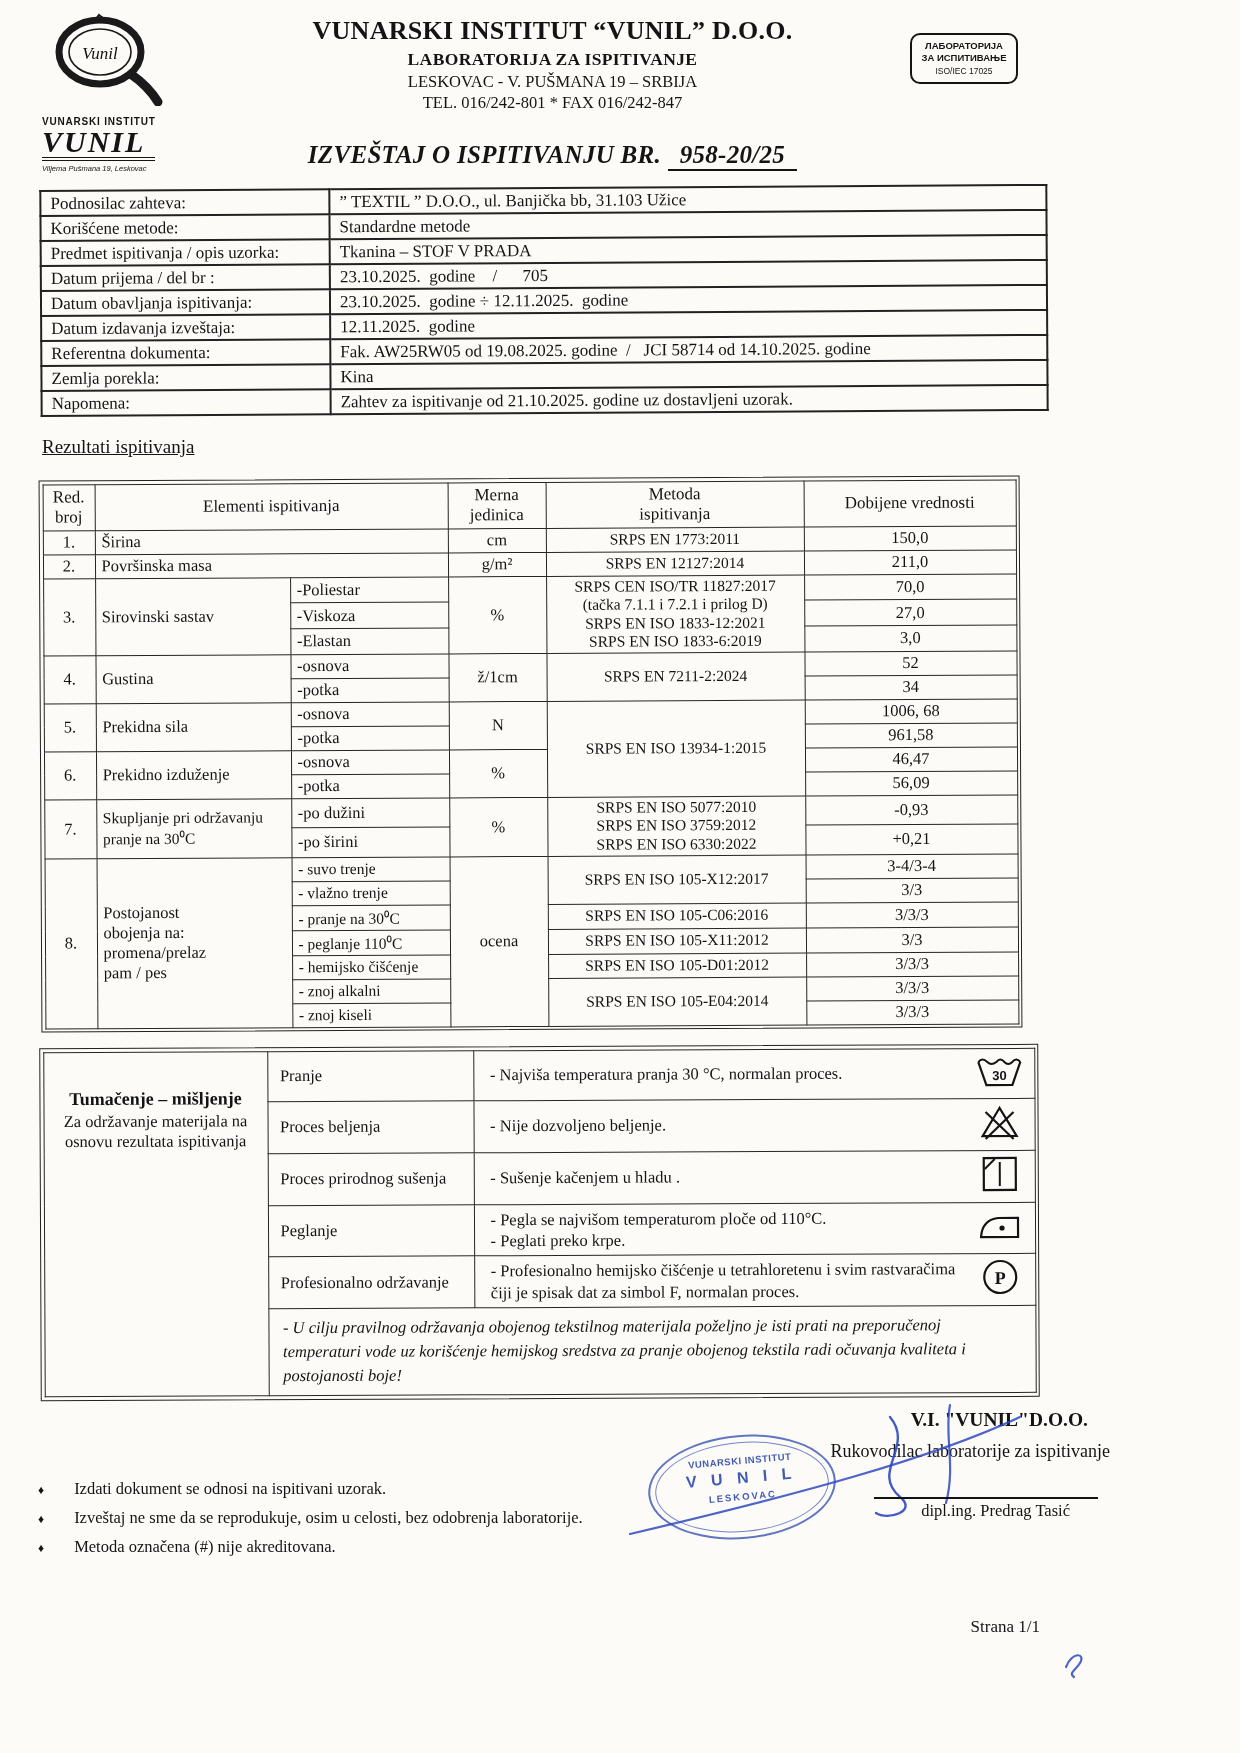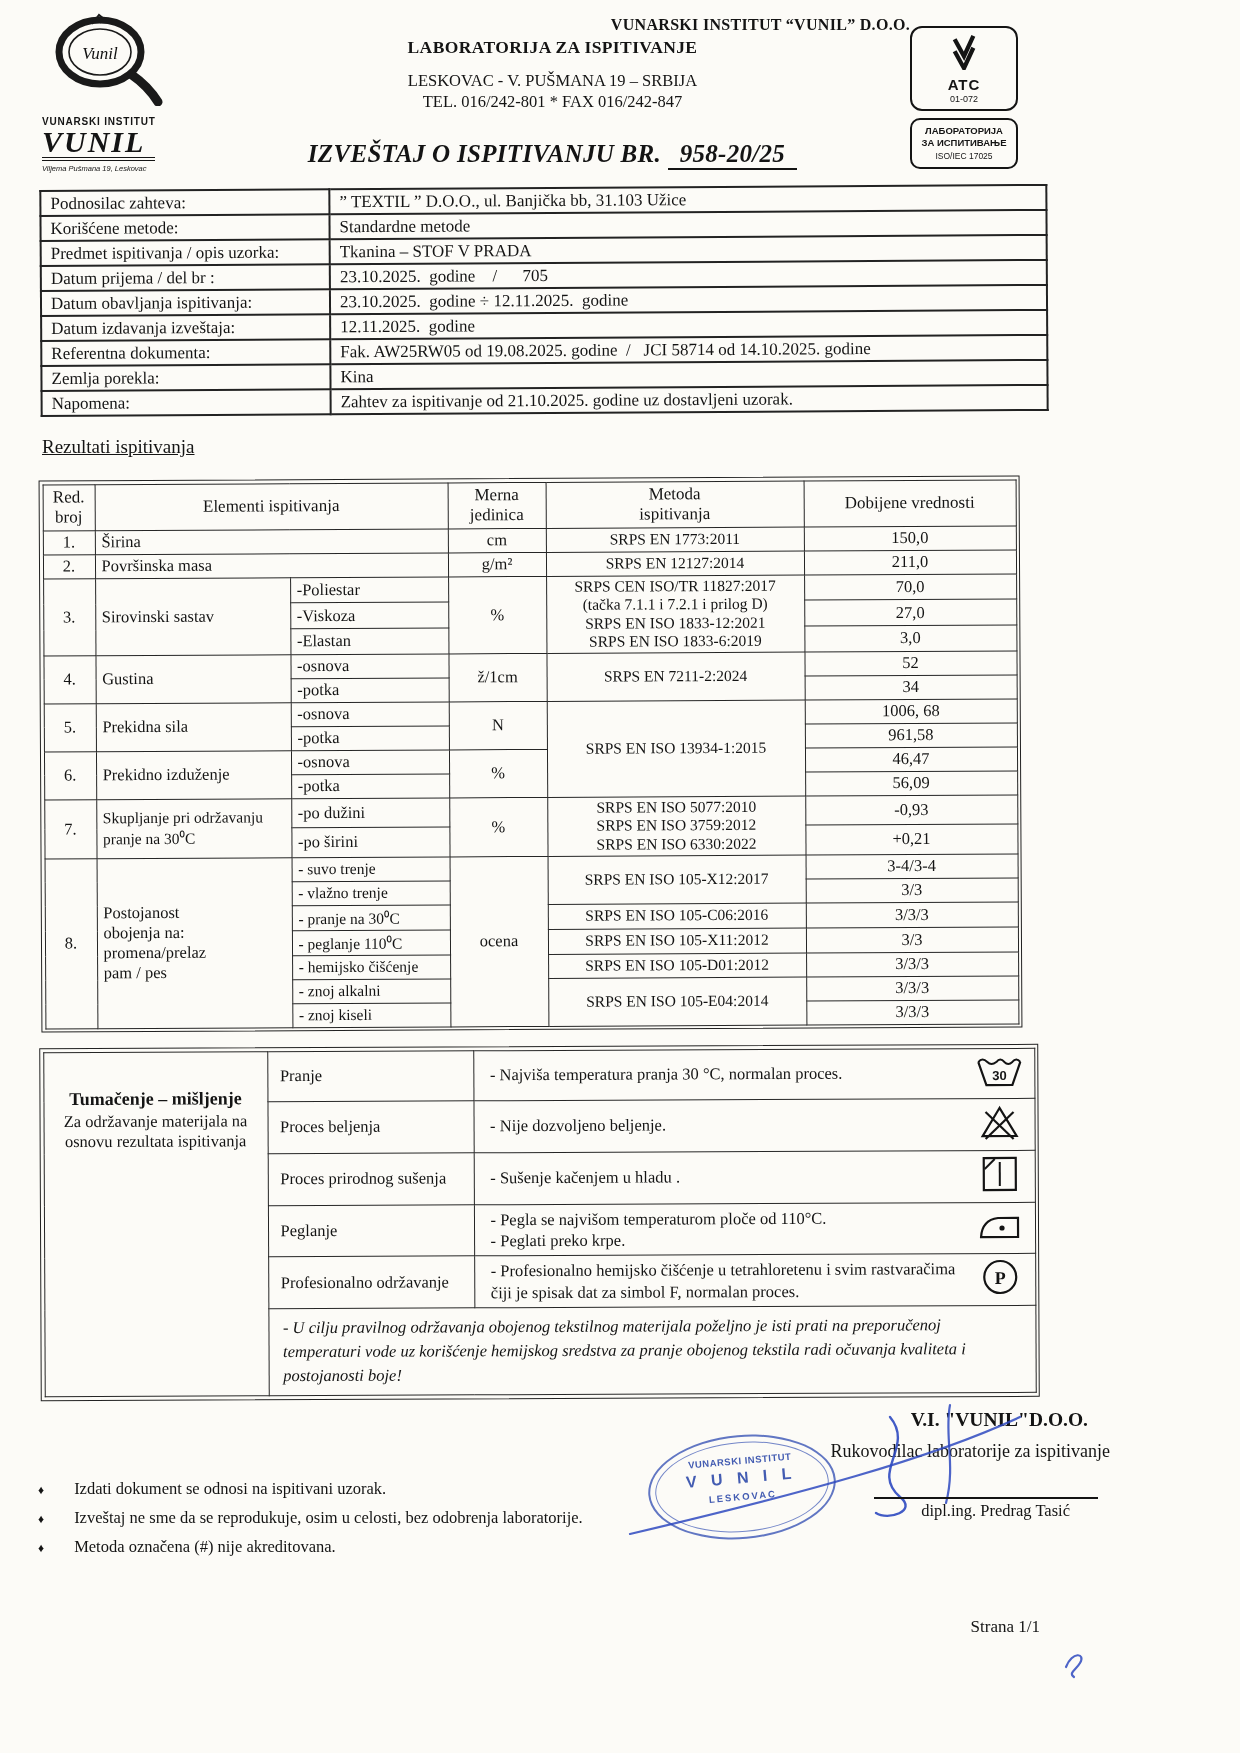--- a/index.html
+++ b/index.html
@@ -6,23 +6,23 @@
 body{background:#9a9a9a;font-family:"Liberation Serif",serif;}
 .page{width:1240px;height:1753px;margin:0 auto;background:#fcfbf7;color:#141414;position:relative;overflow:hidden;}
 .pre{white-space:pre-line;}
 .prewrap{white-space:pre-wrap;}
 
 
 .header{display:flex;align-items:flex-start;padding-top:8px;}
 .logo-col{width:195px;flex:none;padding-left:42px;padding-top:4px;}
 .center-col{flex:1;text-align:center;padding-top:8px;}
 .badge-col{width:330px;flex:none;padding-top:18px;}
-.inst{font-size:16px;font-weight:bold;letter-spacing:.3px;text-align:right;}
+.inst{font-size:26px;font-weight:bold;letter-spacing:.3px;}
 .lab{font-size:17.5px;font-weight:bold;margin-top:3px;letter-spacing:.4px;}
-.addr{font-size:16.5px;margin-top:13px;}
+.addr{font-size:16.5px;margin-top:2px;}
 .phone{font-size:16.5px;margin-top:1px;}
 .title-line{margin-top:28px;font-size:25px;font-weight:bold;font-style:italic;letter-spacing:.3px;}
 .report-num{border-bottom:2.5px solid #141414;padding:0 12px 1px;}
 .logo-line1{font-family:"Liberation Sans",sans-serif;font-size:10px;font-weight:bold;letter-spacing:.8px;margin-top:6px;}
 .logo-line2{font-size:30px;font-weight:bold;font-style:italic;letter-spacing:2px;line-height:1;border-bottom:4px double #141414;width:fit-content;padding-right:10px;}
 .logo-line3{font-family:"Liberation Sans",sans-serif;font-size:7.5px;margin-top:3px;font-style:italic;}
 .atc-box{width:108px;border:2.2px solid #141414;border-radius:12px;text-align:center;padding:6px 2px 5px;font-family:"Liberation Sans",sans-serif;}
 .atc-name{font-size:15px;font-weight:bold;margin-top:2px;letter-spacing:1px;}
 .atc-num{font-size:9px;margin-top:1px;}
 .atc-box2{width:108px;border:2.2px solid #141414;border-radius:10px;margin-top:7px;text-align:center;font-family:"Liberation Sans",sans-serif;font-size:9.5px;font-weight:bold;padding:5px 2px;line-height:1.3;}
@@ -105,28 +105,20 @@
       <div class="addr">LESKOVAC - V. PUŠMANA 19 – SRBIJA</div>
       <div class="phone">TEL. 016/242-801 * FAX 016/242-847</div>
       <div class="title-line">
         <span>IZVEŠTAJ O ISPITIVANJU BR.</span>
         <span class="report-num">958-20/25</span>
       </div>
     </div>
 
     <div class="badge-col">
       <div>
-        <div class="atc-box">
-          <svg width="34" height="36" viewBox="0 0 40 42">
-            <path d="M9 6 L20 26 L31 2" fill="none" stroke="#141414" stroke-width="5"></path>
-            <path d="M9 20 L20 40 L31 16" fill="none" stroke="#141414" stroke-width="5"></path>
-          </svg>
-          <div class="atc-name">ATC</div>
-          <div class="atc-num">01-072</div>
-        </div>
         <div class="atc-box2">
           <div class="pre">ЛАБОРАТОРИЈА
 ЗА ИСПИТИВАЊЕ</div>
           <div class="atc-iso">ISO/IEC 17025</div>
         </div>
       </div>
     </div>
   </div>
 
   <table class="info-table">

